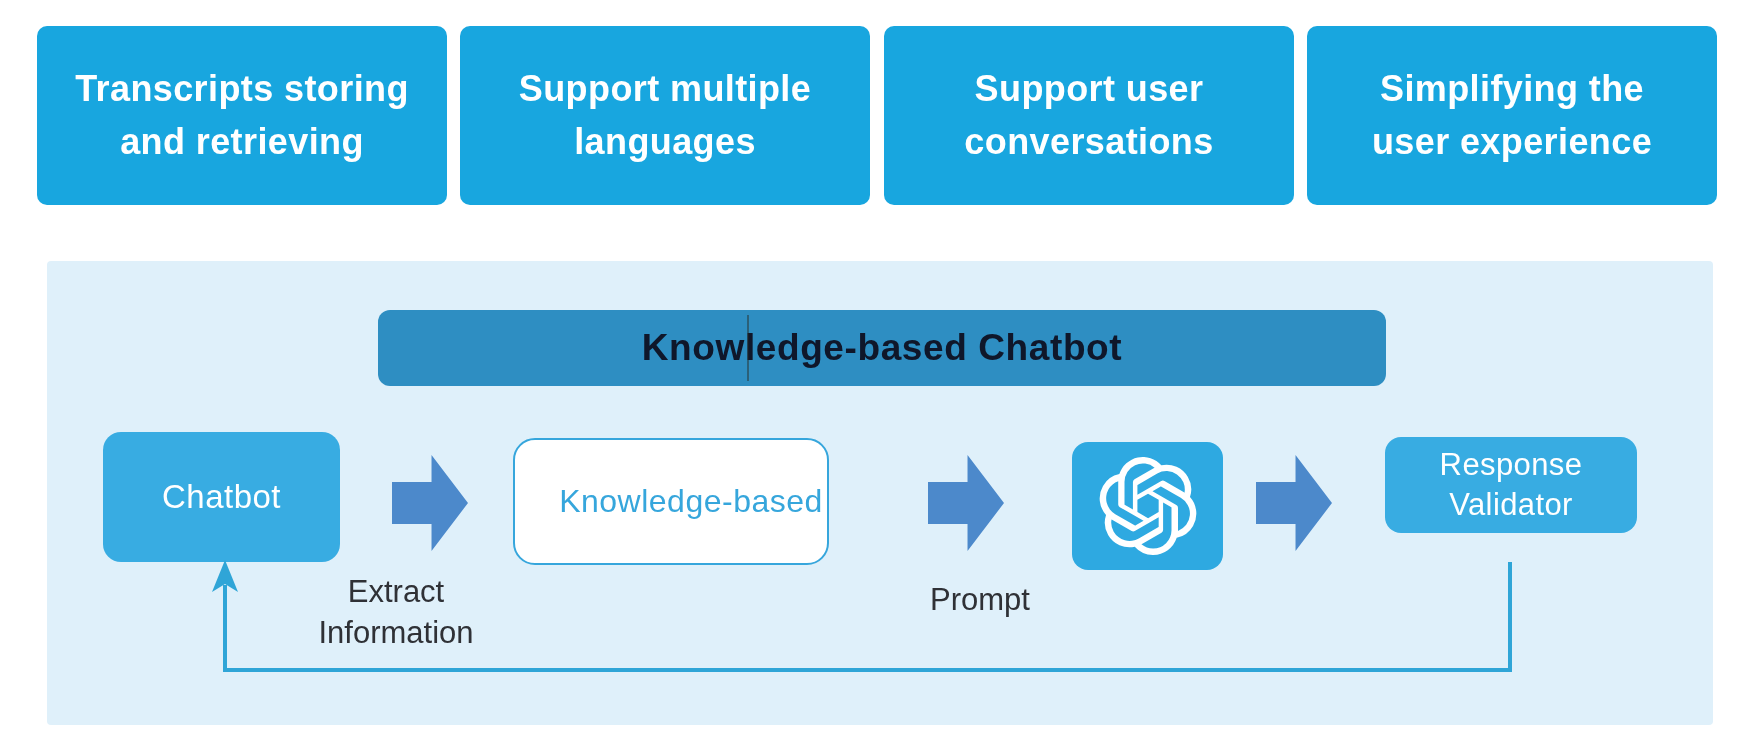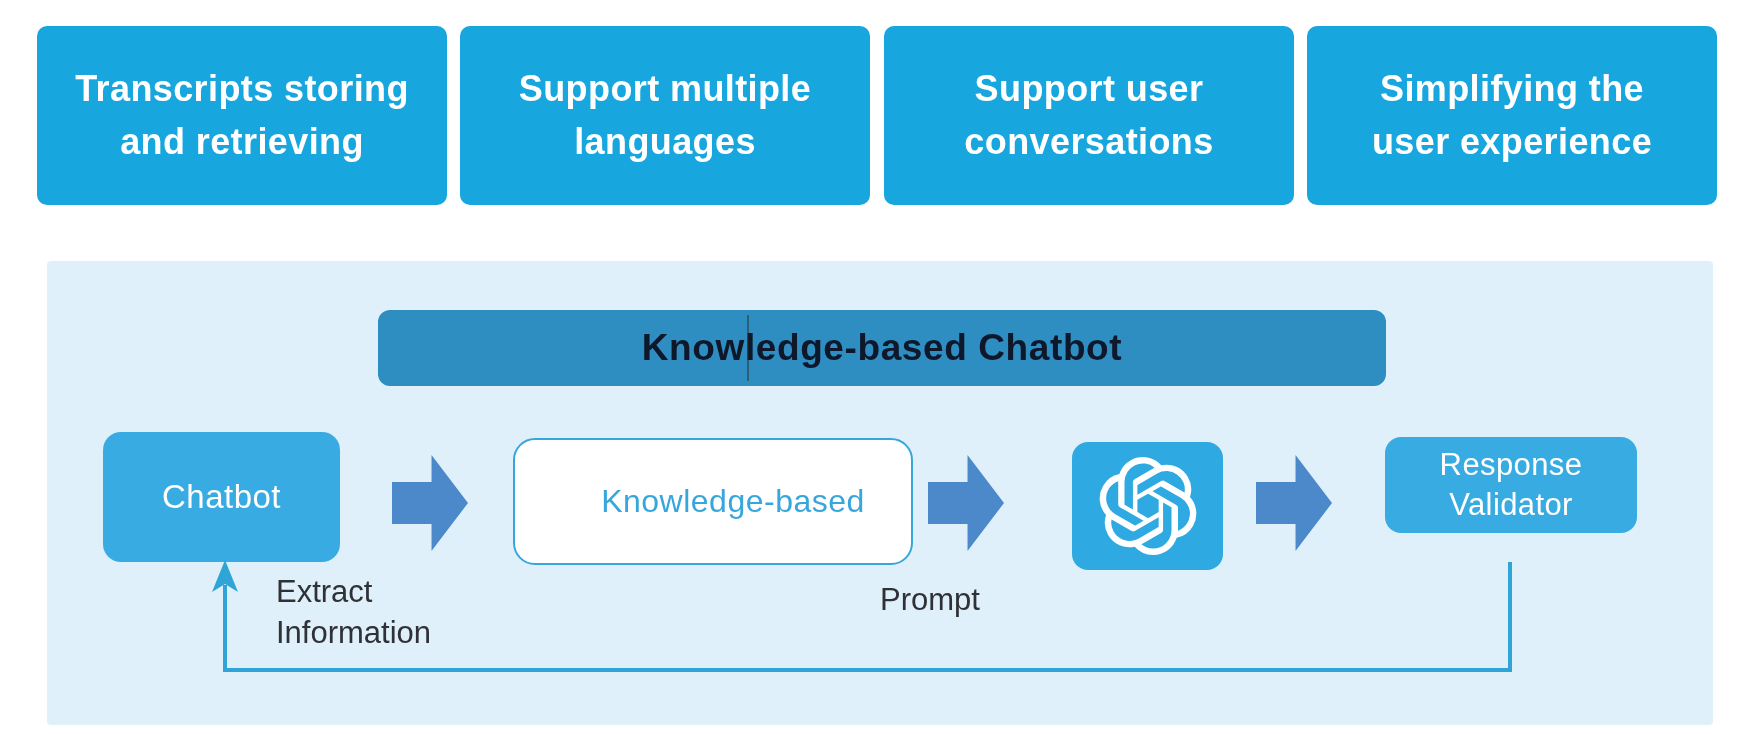--- a/index.html
+++ b/index.html
@@ -97,21 +97,21 @@
   .node-chatbot{
     left:56px;  top:171px;   
     width:237px; height:130px;
     background:var(--node,#38ace2);
     border-radius:18px;
     font-size:33px;
     letter-spacing:.5px;
   }
   .node-kb{
     left:466px; top:177px;   
-    width:400px; height:127px;
+    width:316px; height:127px;
     background:#ffffff;
     border:2px solid var(--kb-accent,#36a6dc);
     border-radius:22px;
     color:var(--kb-accent,#36a6dc);
     font-size:32px;
     letter-spacing:.5px;
     padding-left:40px;
   }
   .node-openai{
     left:1025px; top:181px;  
@@ -142,20 +142,21 @@
   .arrow-1{left:345px;}  
   .arrow-2{left:881px;}  
   .arrow-3{left:1209px;} 
 
   
   .edge-label{
     position:absolute;
     color:var(--label-text,#2f3136);
     font-size:31px;
     line-height:1.32;
+    text-align:center;
     font-family:"Liberation Sans","DejaVu Sans",sans-serif;
   }
   .label-extract{
     left:229px;  
     top:311px;   
     width:240px;
   }
   .label-prompt{
     left:833px;  
     top:319px;   

